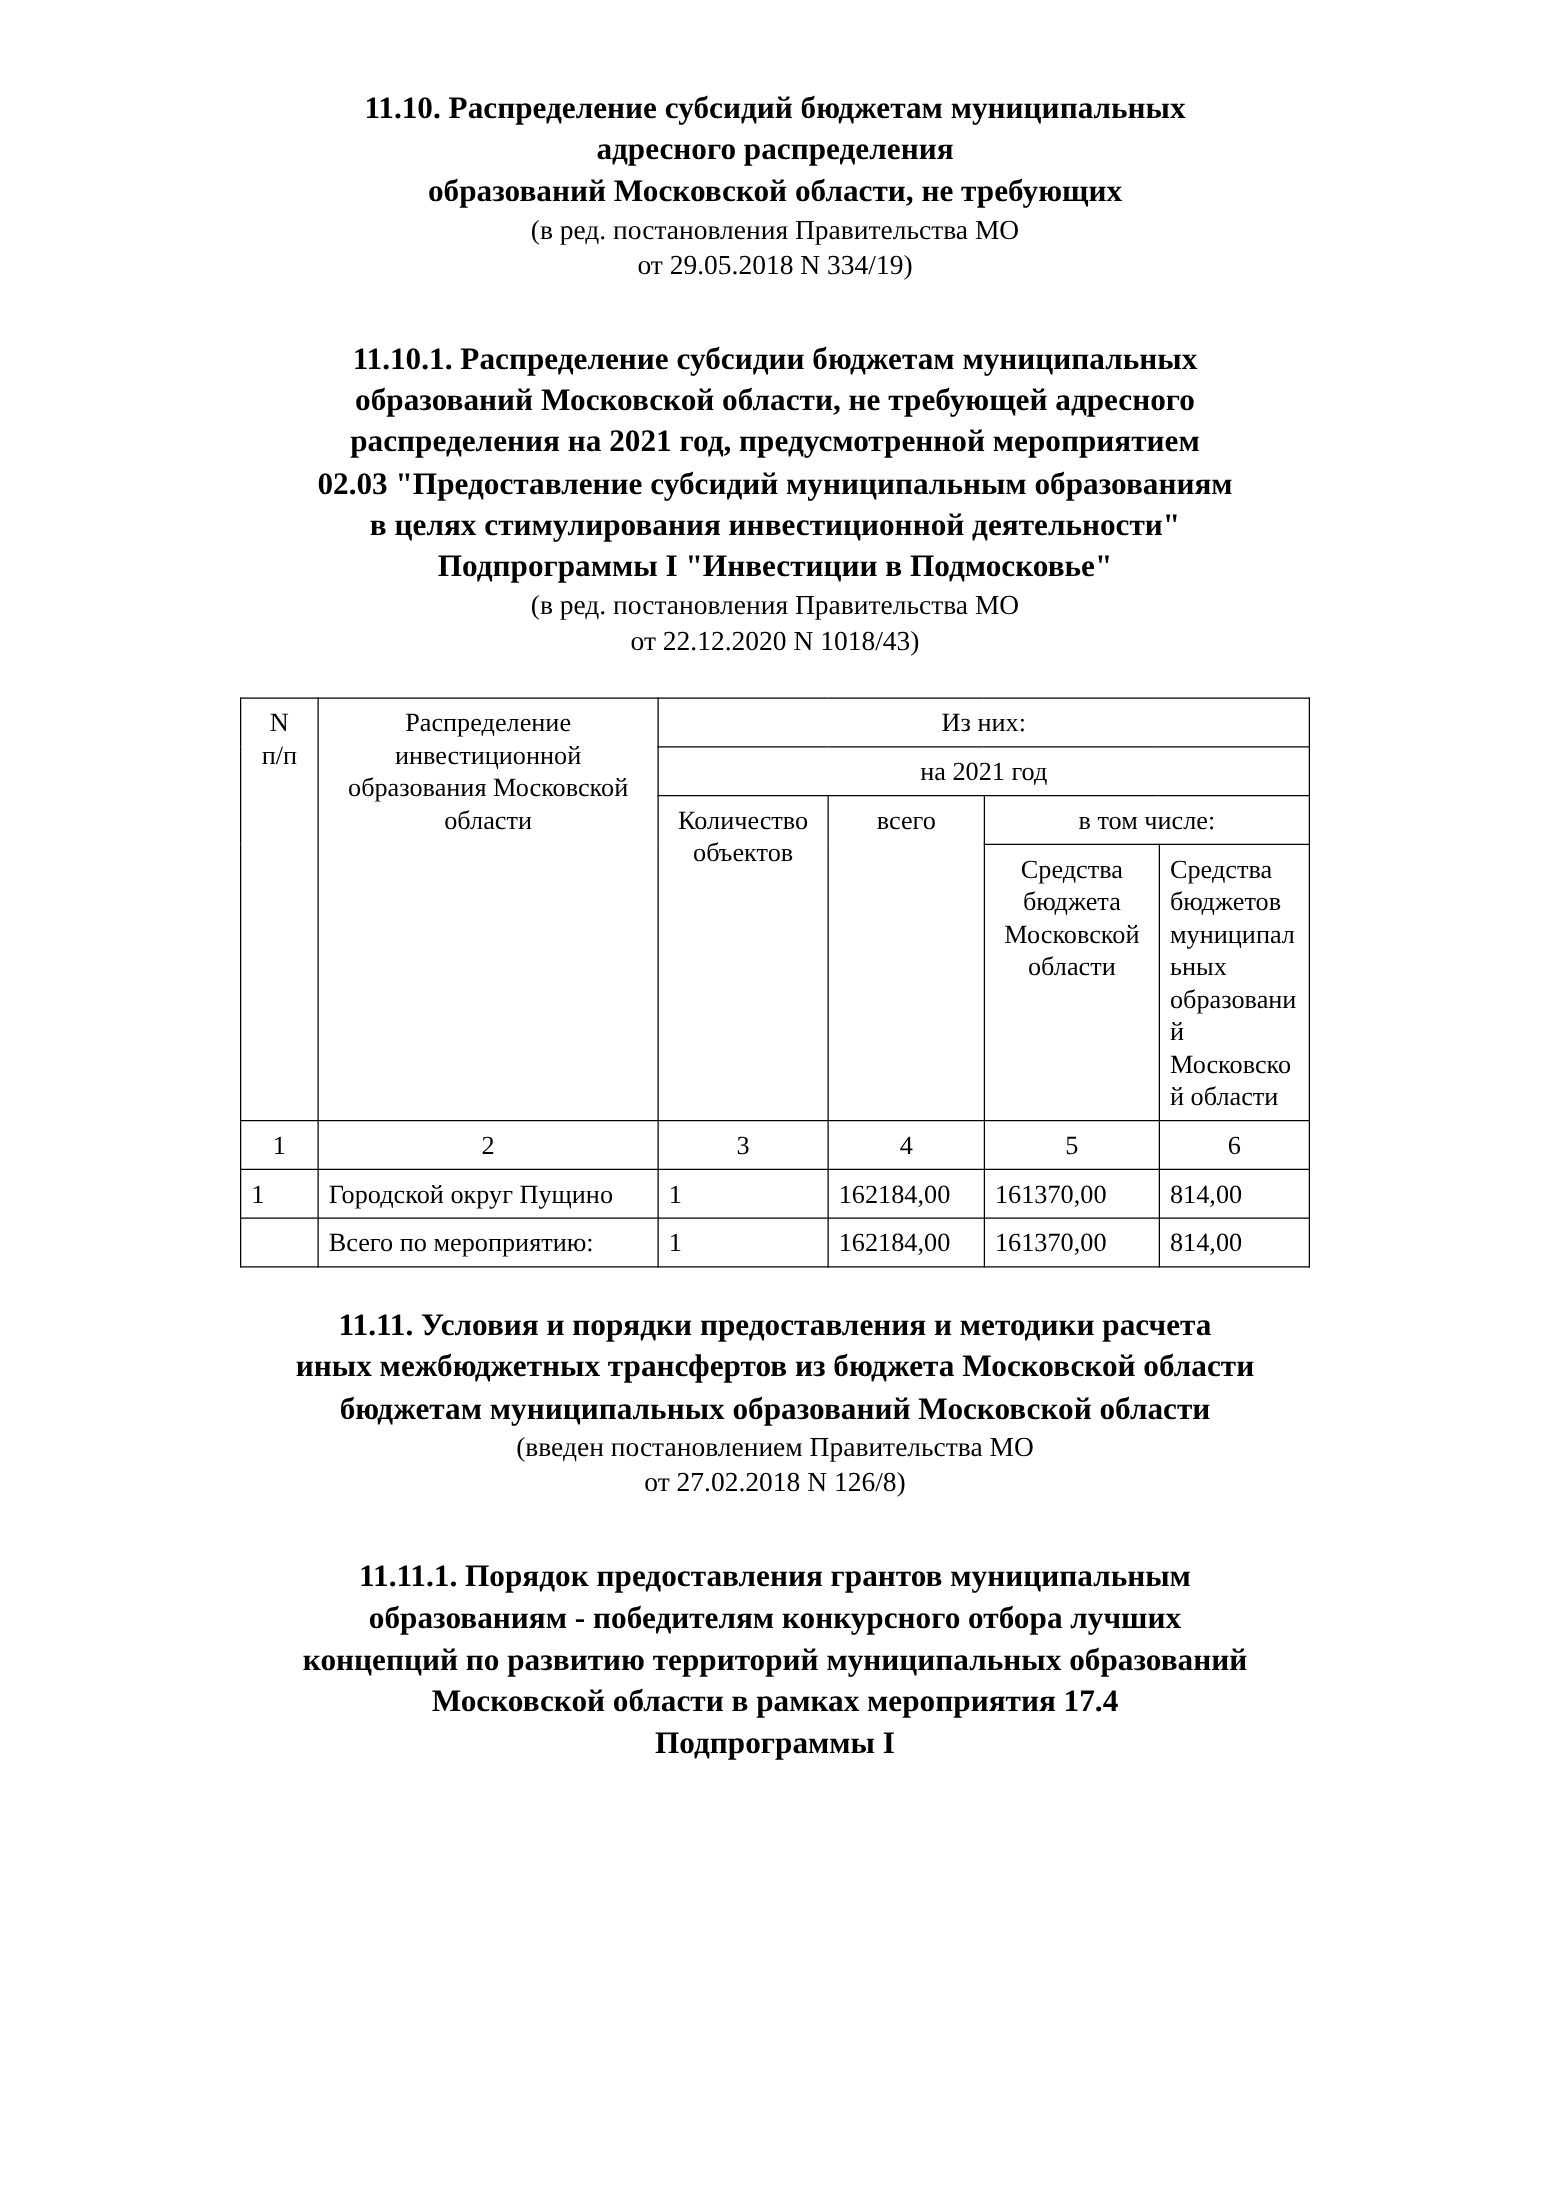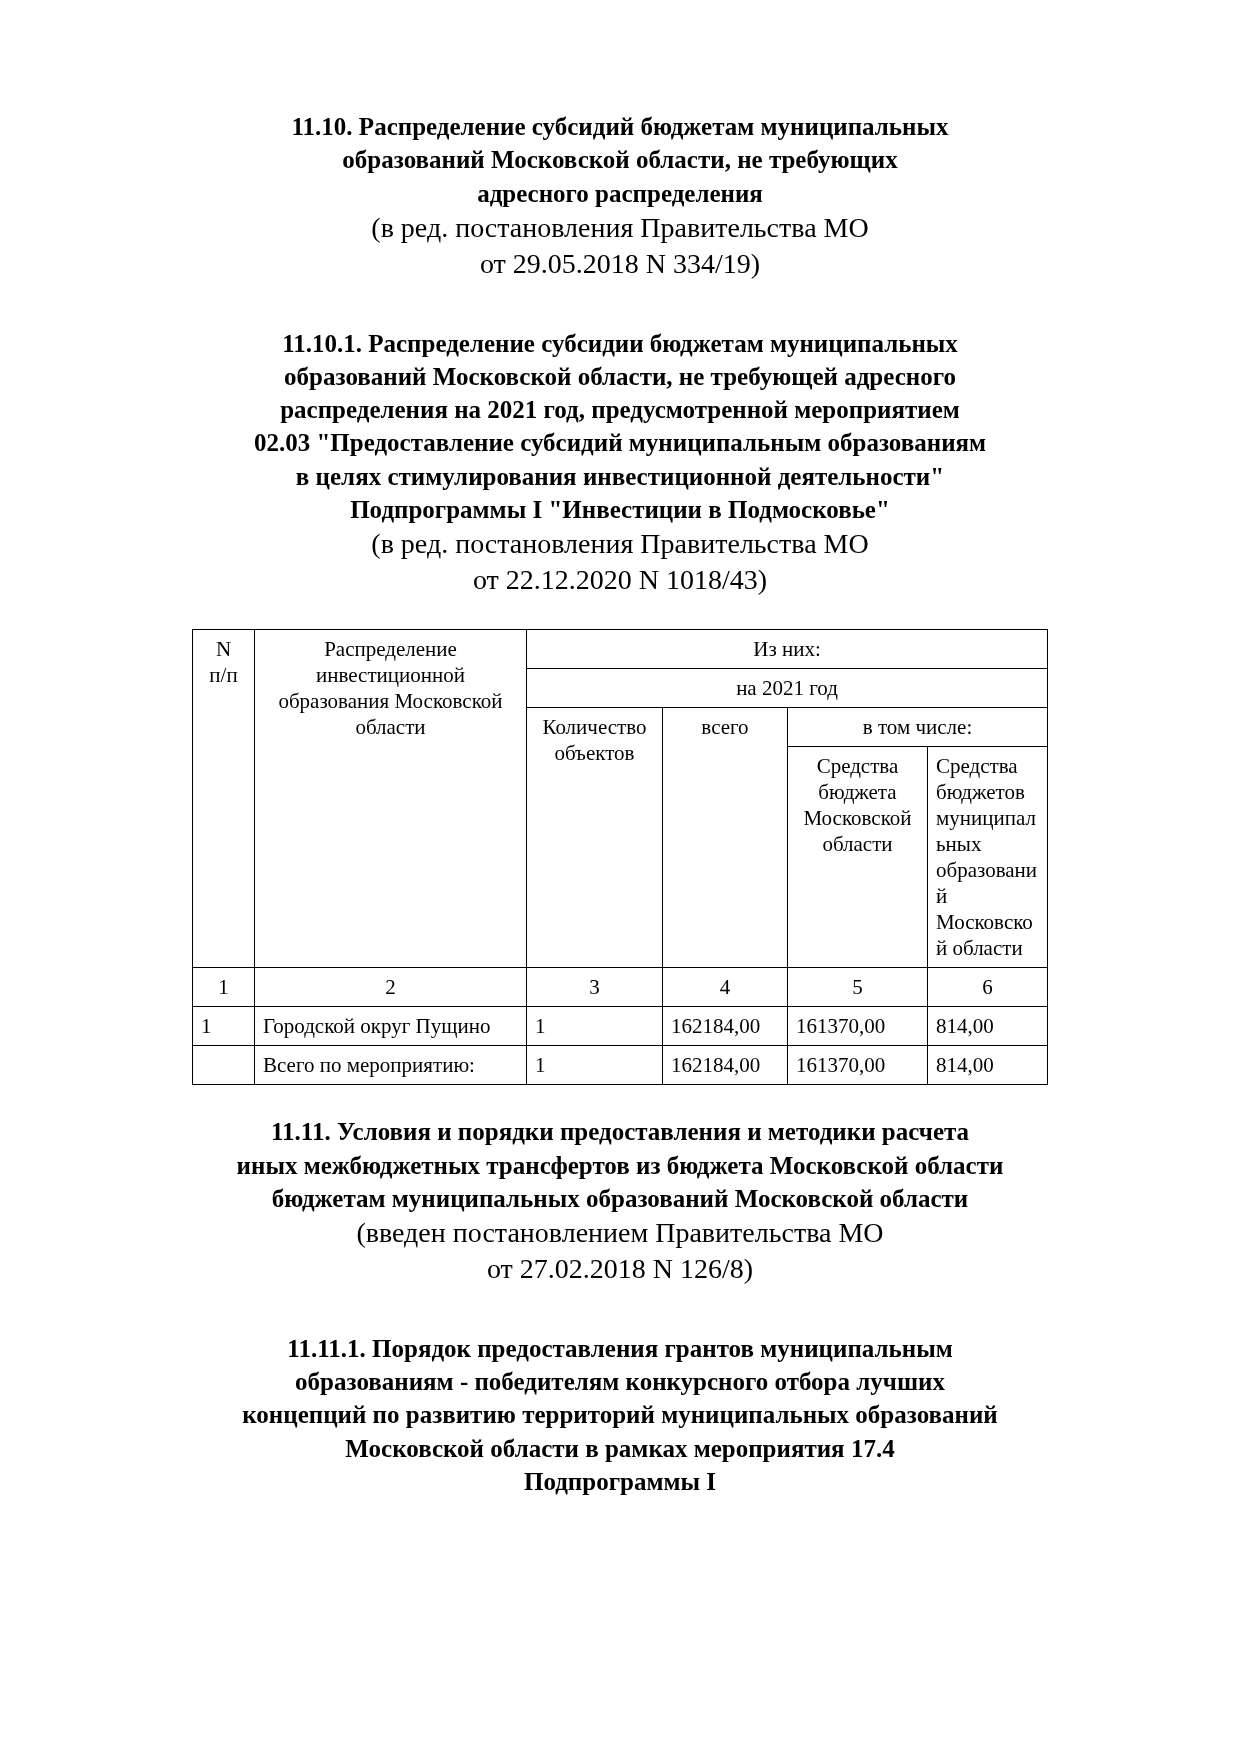--- a/index.html
+++ b/index.html
@@ -12,38 +12,38 @@
     height: 1754px;
     font-family: "Liberation Serif", "DejaVu Serif", serif;
     color: #000000;
     position: relative;
     overflow: hidden;
   }
   .page {
     width: 1240px;
     height: 1754px;
     box-sizing: border-box;
-    padding: 110px 100px 0 100px;
+    padding: 70px 100px 0 100px;
     position: relative;
   }
 
   
   .heading {
     text-align: center;
     font-weight: bold;
     font-size: 25px;
     line-height: 1.33;
     margin: 0 auto;
   }
   .heading .ln { display: block; }
 
   .subcaption {
     text-align: center;
     font-weight: normal;
-    font-size: 28px;
+    font-size: 22px;
     line-height: 1.30;
     margin: 0 auto;
   }
   .subcaption .ln { display: block; }
 
   .gap-lg { height: 44px; }
   .gap-md { height: 30px; }
 
   .h1-block { padding: 0 120px; }
   .h2-block { padding: 0 95px; }
@@ -87,22 +87,22 @@
     padding-bottom: 8px;
   }
 </style>
 </head>
 <body>
 
 <div class="page">
 
   <div class="heading h1-block">
     <span class="ln">11.10. Распределение субсидий бюджетам муниципальных</span>
+    <span class="ln">адресного распределения</span>
     <span class="ln">образований Московской области, не требующих</span>
-    <span class="ln">адресного распределения</span>
   </div>
   <div class="subcaption">
     <span class="ln">(в ред. постановления Правительства МО</span>
     <span class="ln">от 29.05.2018 N 334/19)</span>
   </div>
 
   <div class="gap-lg"></div>
 
   <div class="heading h2-block">
     <span class="ln">11.10.1. Распределение субсидии бюджетам муниципальных</span>

